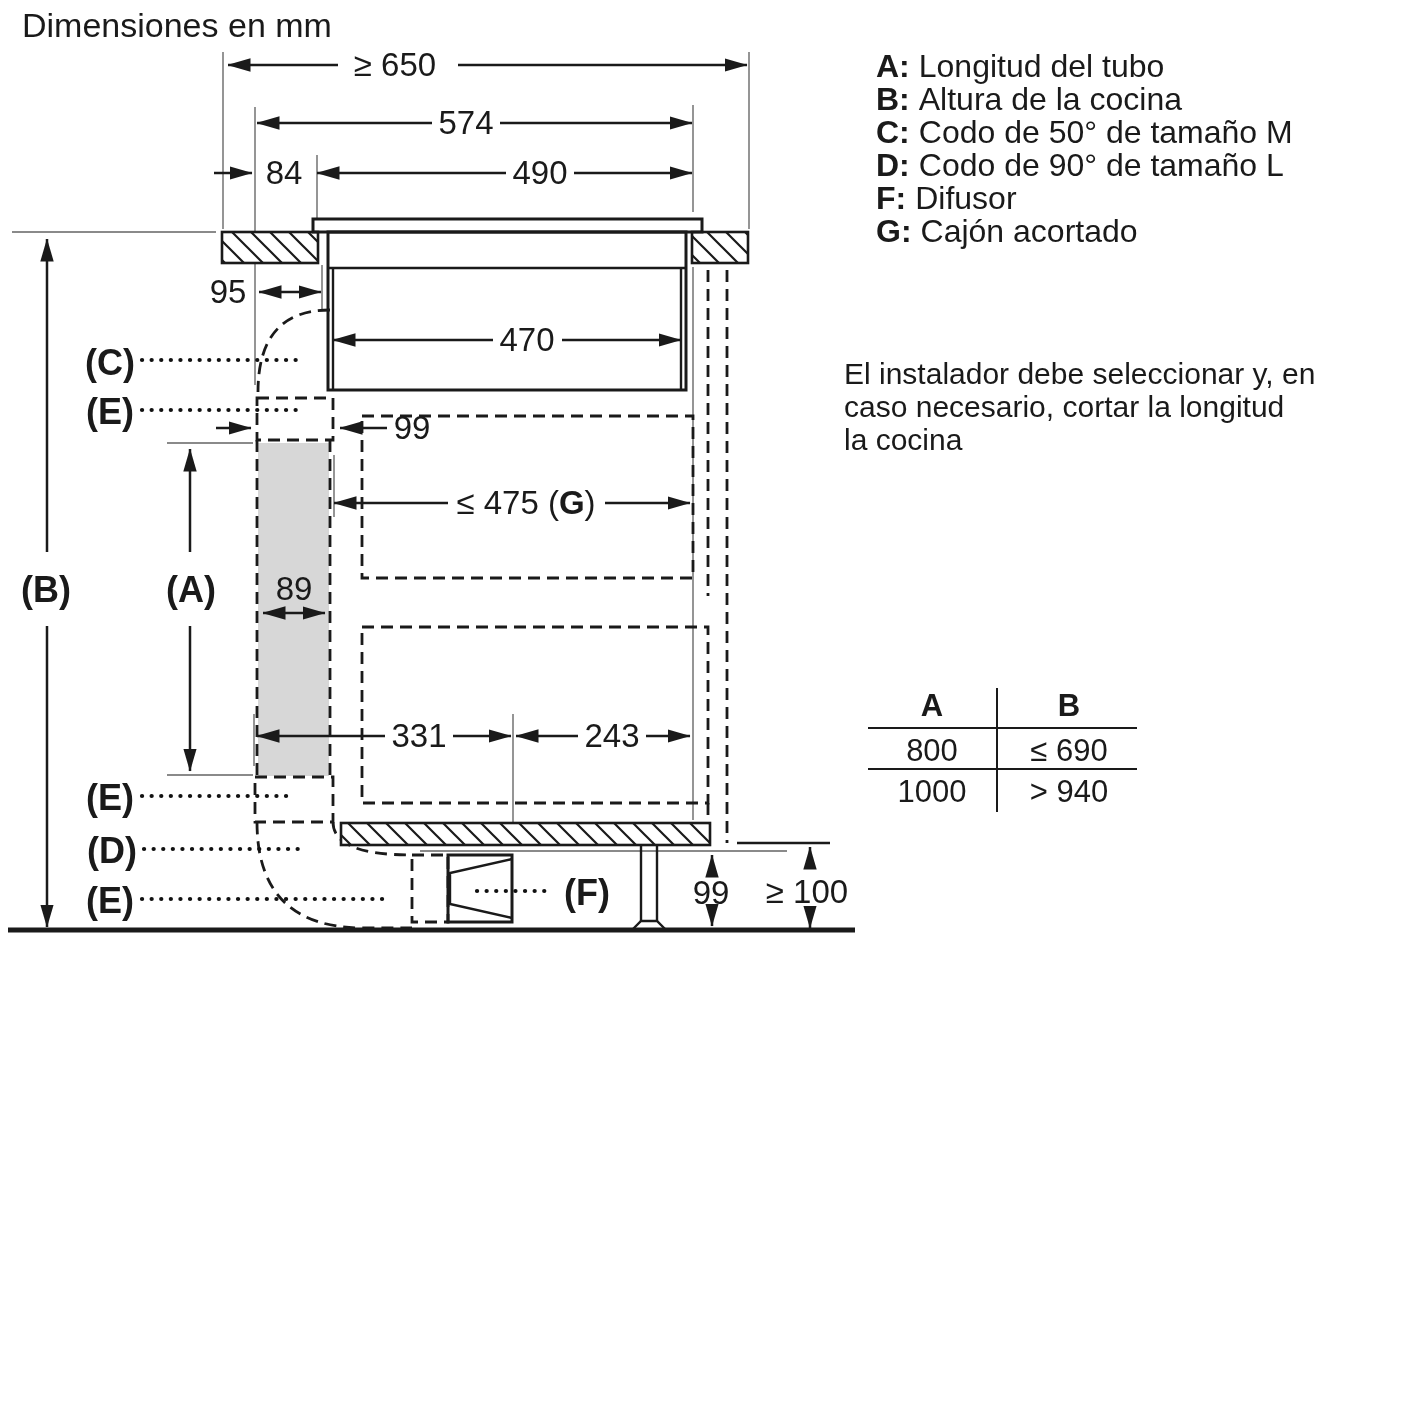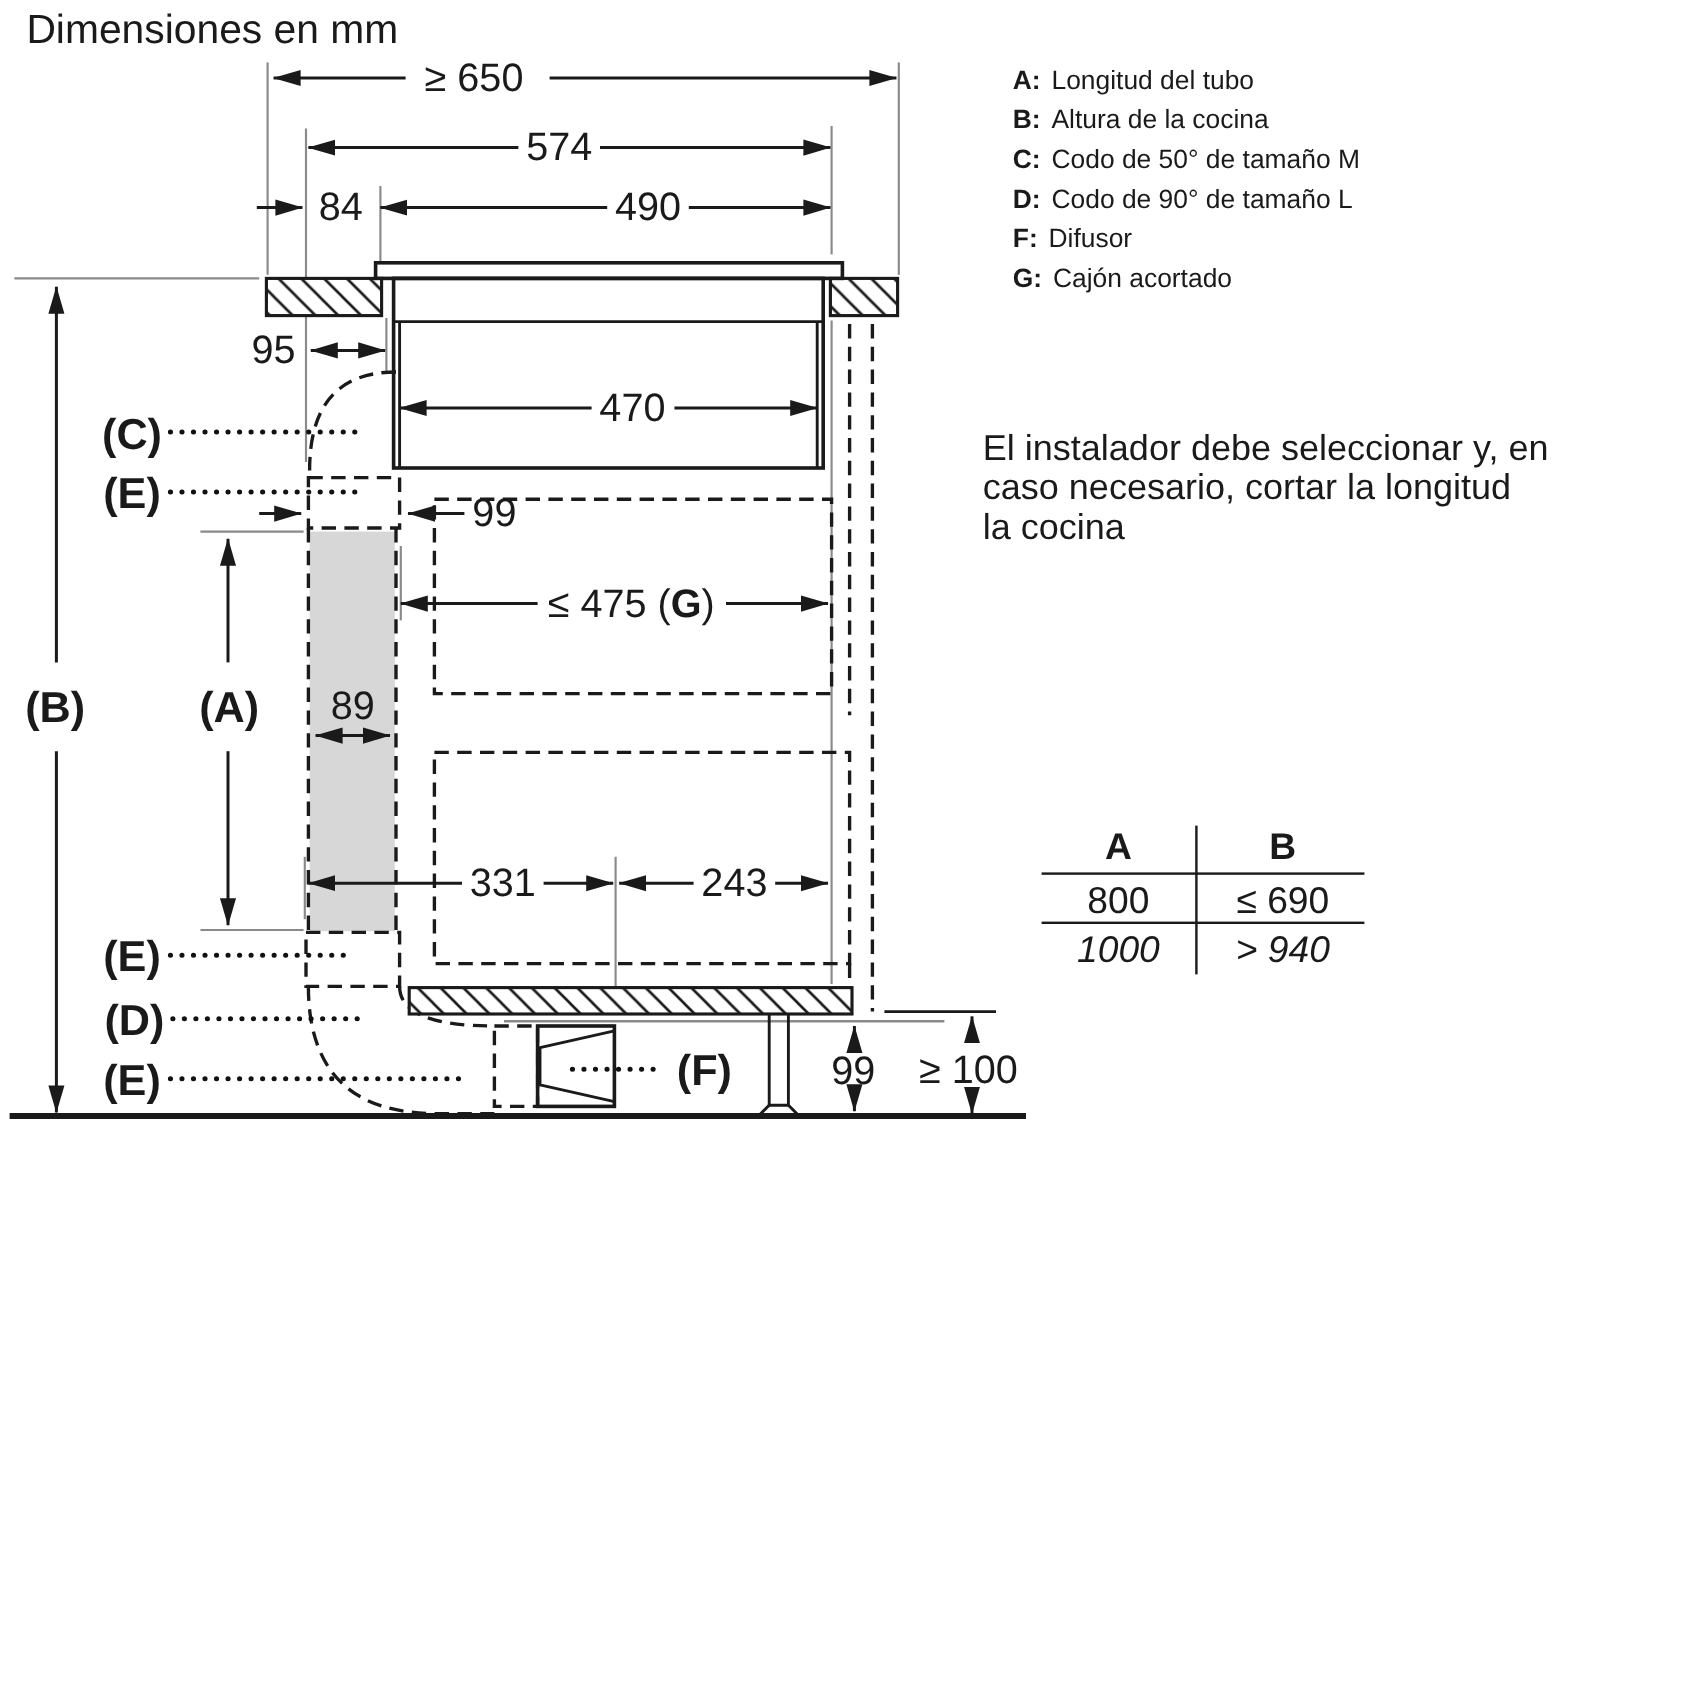--- a/index.html
+++ b/index.html
@@ -18,37 +18,37 @@
   .dimtxt{font-family:"Liberation Sans",sans-serif;font-size:33px;fill:#1a1a1a;
           text-anchor:middle;dominant-baseline:central;}
   .lettertxt{font-family:"Liberation Sans",sans-serif;font-size:36px;font-weight:bold;fill:#1a1a1a;
           text-anchor:middle;dominant-baseline:central;}
   .boldspan{font-weight:bold;}
 
   
   .page-title{position:absolute;left:22px;top:6px;font-size:34px;letter-spacing:0px;}
 
   
-  .legend{position:absolute;left:844px;top:50px;font-size:22px;line-height:33px;}
+  .legend{position:absolute;left:876px;top:50px;font-size:32px;line-height:33px;}
   .lg-row{white-space:nowrap;}
   .lg-key{font-weight:bold;margin-right:9px;}
 
   
-  .note{position:absolute;left:819px;top:357px;font-size:30px;line-height:33px;}
+  .note{position:absolute;left:844px;top:357px;font-size:30px;line-height:33px;}
 
   
   .abtable{position:absolute;left:868px;top:686px;width:269px;height:132px;font-size:31px;}
   .abtable .vline{position:absolute;left:128px;top:2px;width:2px;height:124px;background:#1a1a1a;}
   .abtable .hline1{position:absolute;left:0;top:41px;width:269px;height:2px;background:#1a1a1a;}
   .abtable .hline2{position:absolute;left:0;top:82px;width:269px;height:2px;background:#1a1a1a;}
   .abtable .cell{position:absolute;width:128px;text-align:center;}
   .abtable .colb{left:133px;width:136px;}
   .abtable .hdr{font-weight:bold;top:2px;}
   .abtable .r1{top:47px;}
-  .abtable .r2{top:88px;font-style:italic;}
+  .abtable .r2{top:88px;}
 </style>
 </head>
 <body>
 
 <div id="stage">
 
   <svg id="diagram-svg" width="1406" height="1406" viewBox="0 0 1406 1406">
     <defs>
       <pattern id="hatch" width="19" height="19" patternUnits="userSpaceOnUse">
         <rect width="19" height="19" fill="#ffffff"></rect>

